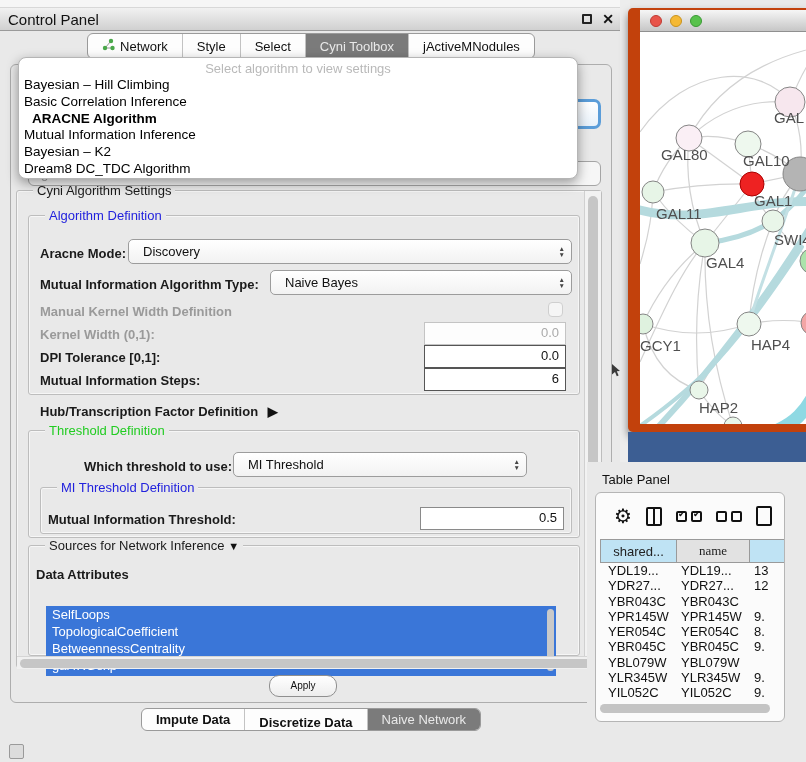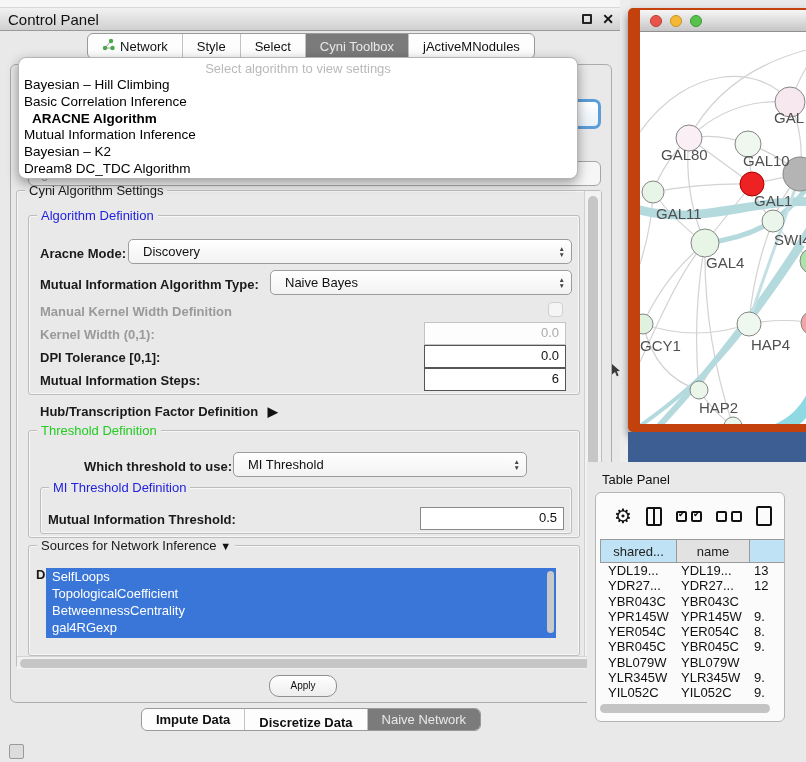--- a/index.html
+++ b/index.html
@@ -36,21 +36,21 @@
   .pitem.sel { font-weight:bold;margin-left:8px; }
 
   
   .combo-fragment-blue { left:560px; top:99px; width:41px; height:30px; border:3px solid #5b9dd9;
     border-radius:7px; background:linear-gradient(#ffffff,#e8f1fa); z-index:40; }
   .hidden-combo { left:28px; top:161px; width:573px; height:25px; border:1px solid #a5a5a5; border-radius:6px;
     background:#f6f6f6; z-index:1; font-size:13px; color:#9b9b9b; line-height:23px; padding-left:12px; }
 
   
   .group { border:1px solid #bdbdbd; border-radius:3px; box-shadow:inset 0 0 0 1px rgba(255,255,255,.6); }
-  .group-label { position:absolute; top:-8px; left:8px; background:#e9e9e9; padding:0 4px; font-size:13px; color:#1a1a1a; white-space:nowrap; }
+  .group-label { position:absolute; top:-8px; left:16px; background:#e9e9e9; padding:0 4px; font-size:13px; color:#1a1a1a; white-space:nowrap; }
   .group-label.blue { color:#2222dd; }
   .group-label.green { color:#22cc22; }
 
   .lbl { font-size:13px; font-weight:bold; color:#1a1a1a; white-space:nowrap; }
   .lbl.disabled { color:#9a9a9a; }
 
   .combo { border:1px solid #9c9c9c; border-radius:5px; background:linear-gradient(#ffffff,#f2f2f2);
     font-size:13px; color:#111; display:flex; align-items:center; padding:0 6px 0 14px; }
   .combo .cv { flex:1; }
   .combo .arrows { display:flex; flex-direction:column; align-items:center; font-size:6.5px; line-height:5.5px; color:#444; }
@@ -99,21 +99,21 @@
   .cols-icon::after { content:''; position:absolute; left:50%; top:0; bottom:0; width:2px; background:#111; transform:translateX(-50%); }
   .cbpair { display:flex; gap:4px; }
   .cb { width:11px; height:11px; border:2px solid #111; border-radius:2px; position:relative; }
   .cb.checked::after { content:'✔'; position:absolute; left:0px; top:-4px; font-size:9px; color:#111; }
   .doc-icon { width:16px; height:20px; border:2px solid #111; border-radius:2px; }
 
   .thead { position:absolute; left:4px; top:46px; display:flex; height:24px; }
   .th { border:1px solid #9a9a9a; border-left:none; font-size:13px; color:#222; display:flex; align-items:center; justify-content:center; }
   .th:first-child { border-left:1px solid #9a9a9a; }
   .th.hl { background:#bfe3f4; }
-  .th.plain { background:#e2e2e2; }
+  .th.plain { background:#e2e2e2;font-family:Liberation Serif, serif; }
   .trows { position:absolute; left:4px; top:70px; width:186px; overflow:hidden; height:138px; }
   .trow { display:flex; height:15.3px; }
   .td { font-size:13px; color:#111; white-space:nowrap; overflow:hidden; }
   .hbar { position:absolute; left:4px; bottom:8px; width:170px; height:9px; background:#c4c4c4; border-radius:5px; }
 </style>
 </head>
 <body>
 
 <div class="screen">
 
@@ -240,21 +240,21 @@
   <div class="abs lbl" style="left:48px; top:512px;">Mutual Information Threshold:</div>
   <div class="abs field" style="left:420px; top:507px; width:144px; height:23px; border-color:#8a8a8a;"><span>0.5</span></div>
 
   <div class="abs group" style="left:28px; top:545px; width:552px; height:111px;">
     <span class="group-label">
       <span>Sources for Network Inference</span>
       <span class="arrow-glyph">▼</span>
     </span>
   </div>
   <div class="abs lbl" style="left:36px; top:567px;">Data Attributes</div>
-  <div class="abs attr-list" style="left:46px; top:568px; width:510px; height:70px;">
+  <div class="abs attr-list" style="left:46px; top:606px; width:510px; height:70px;">
     <div>
         <div class="attr">SelfLoops</div>
         <div class="attr">TopologicalCoefficient</div>
         <div class="attr">BetweennessCentrality</div>
         <div class="attr">gal4RGexp</div>
       </div>
     <div class="list-thumb"></div>
   </div>
 
   <div class="abs" style="left:17px; top:656px; width:584px; height:13px; background:#f0f0f0; border-top:1px solid #d5d5d5;">

